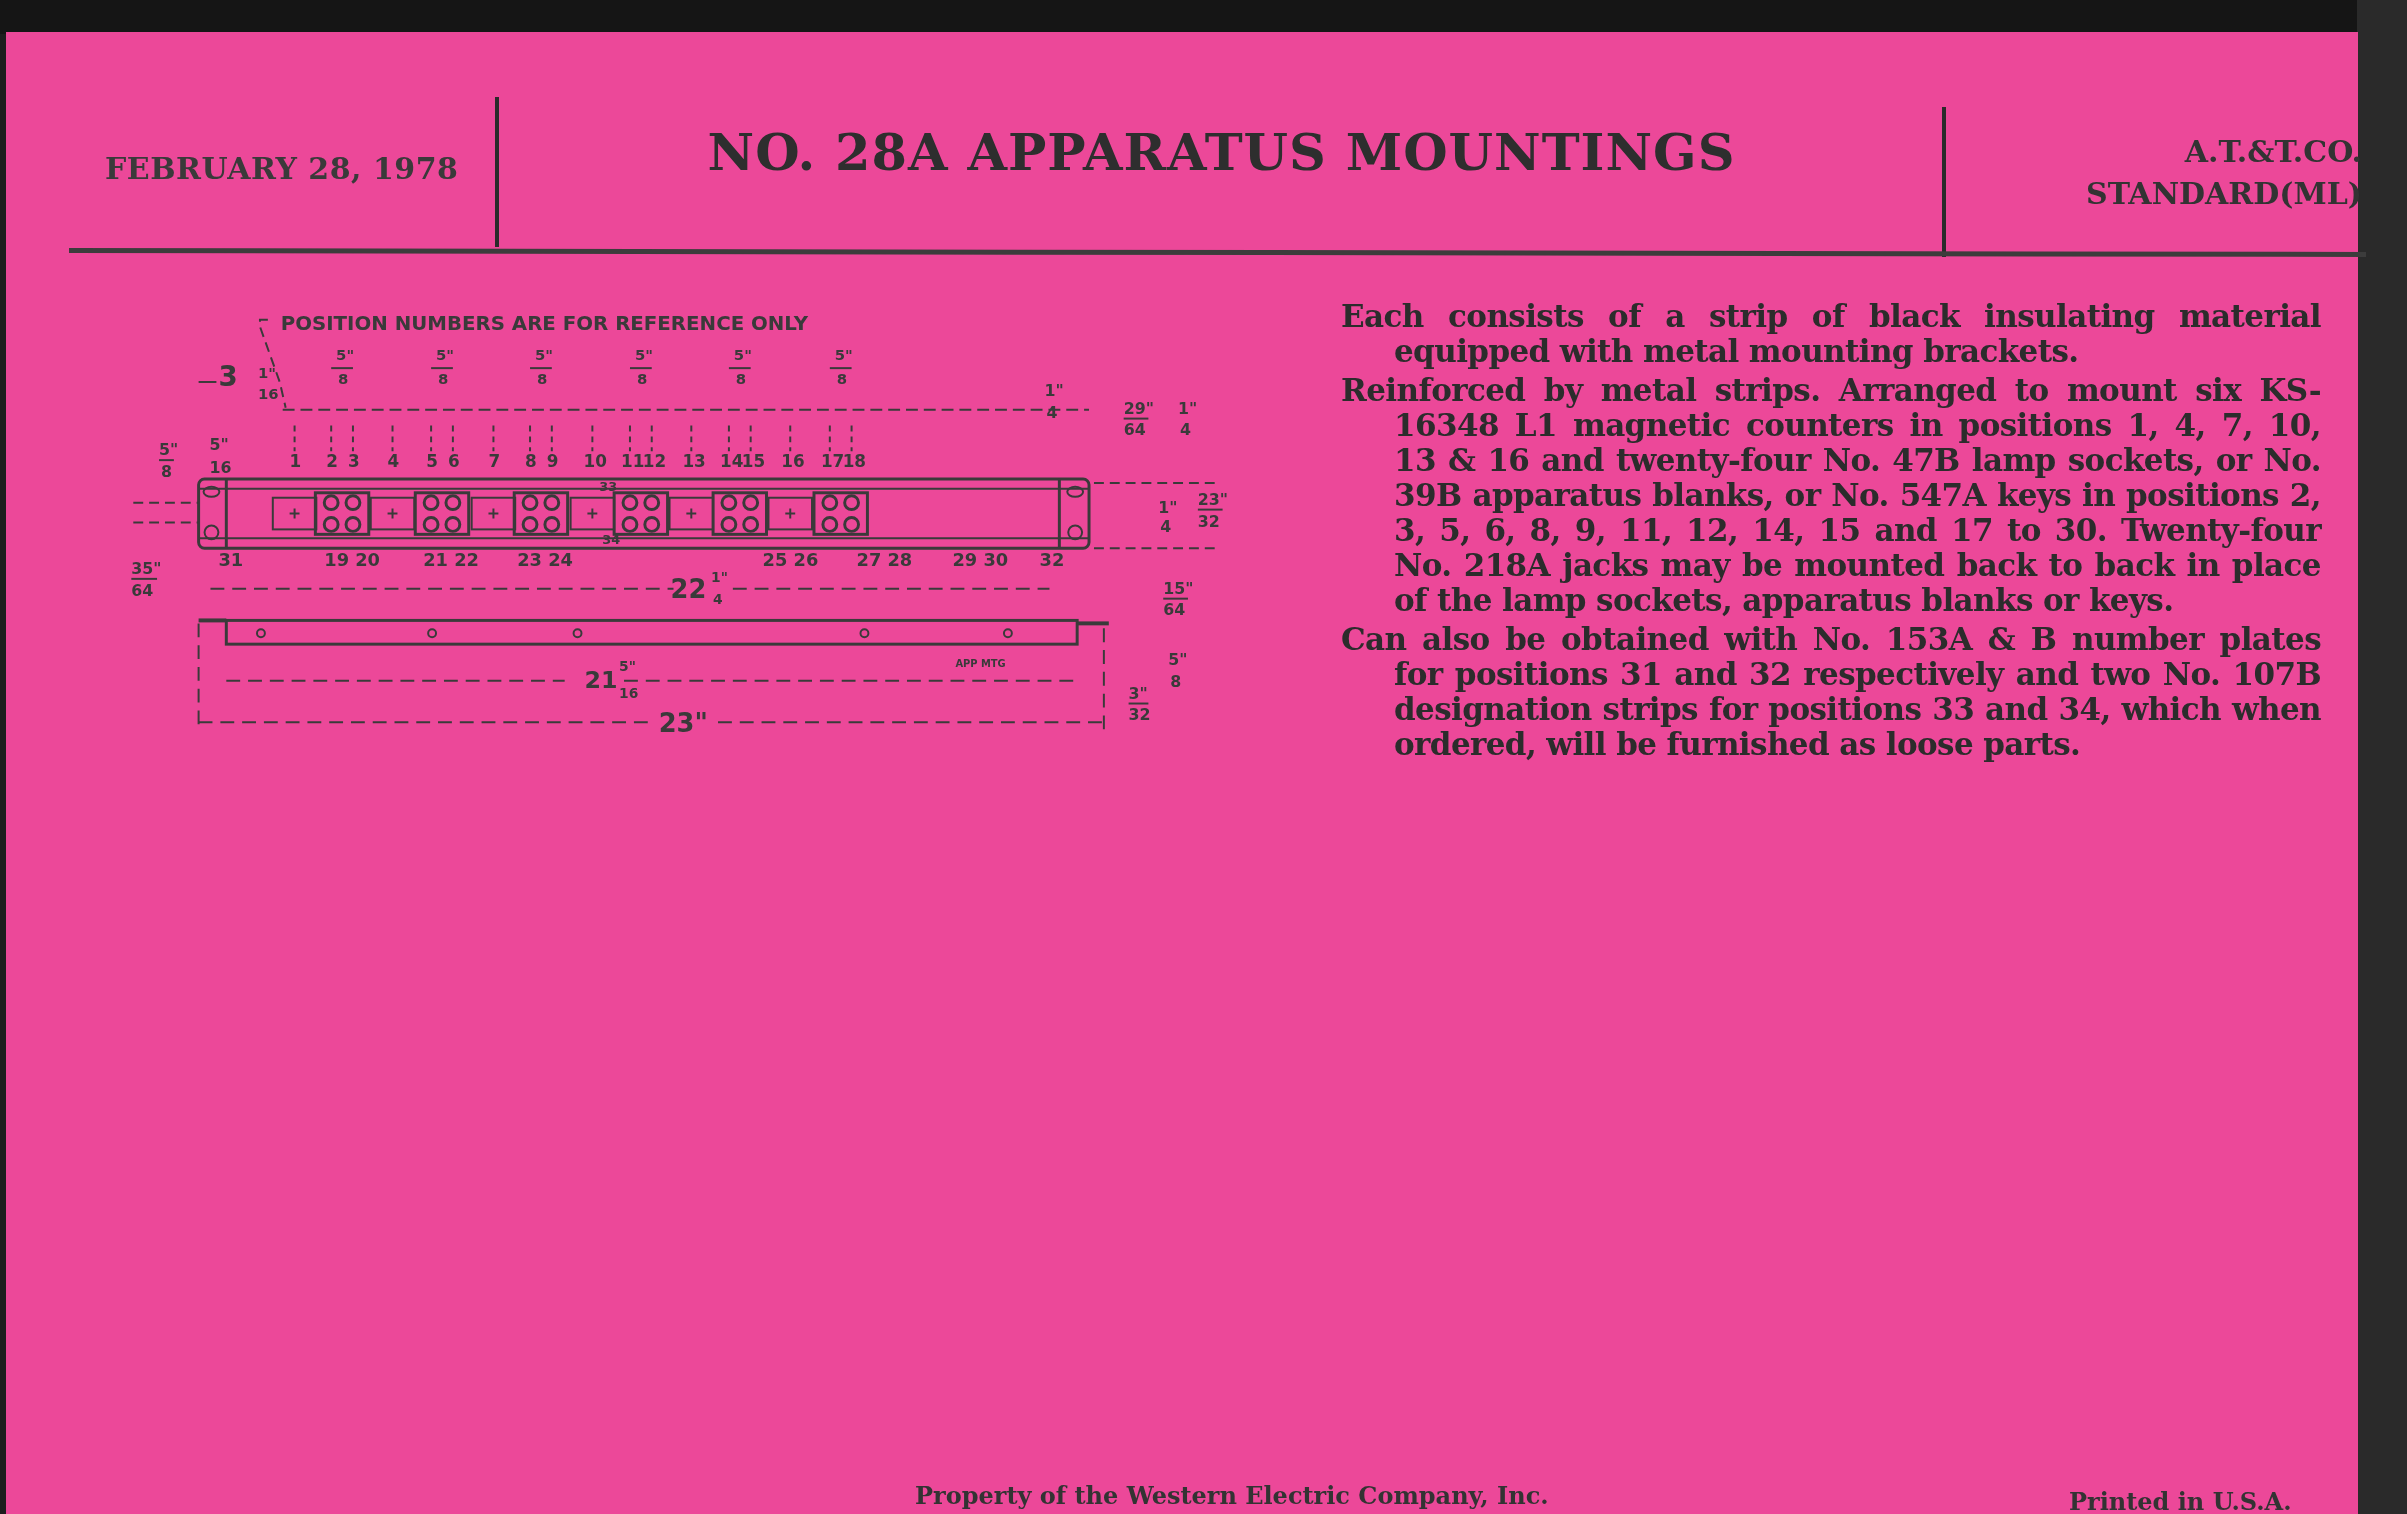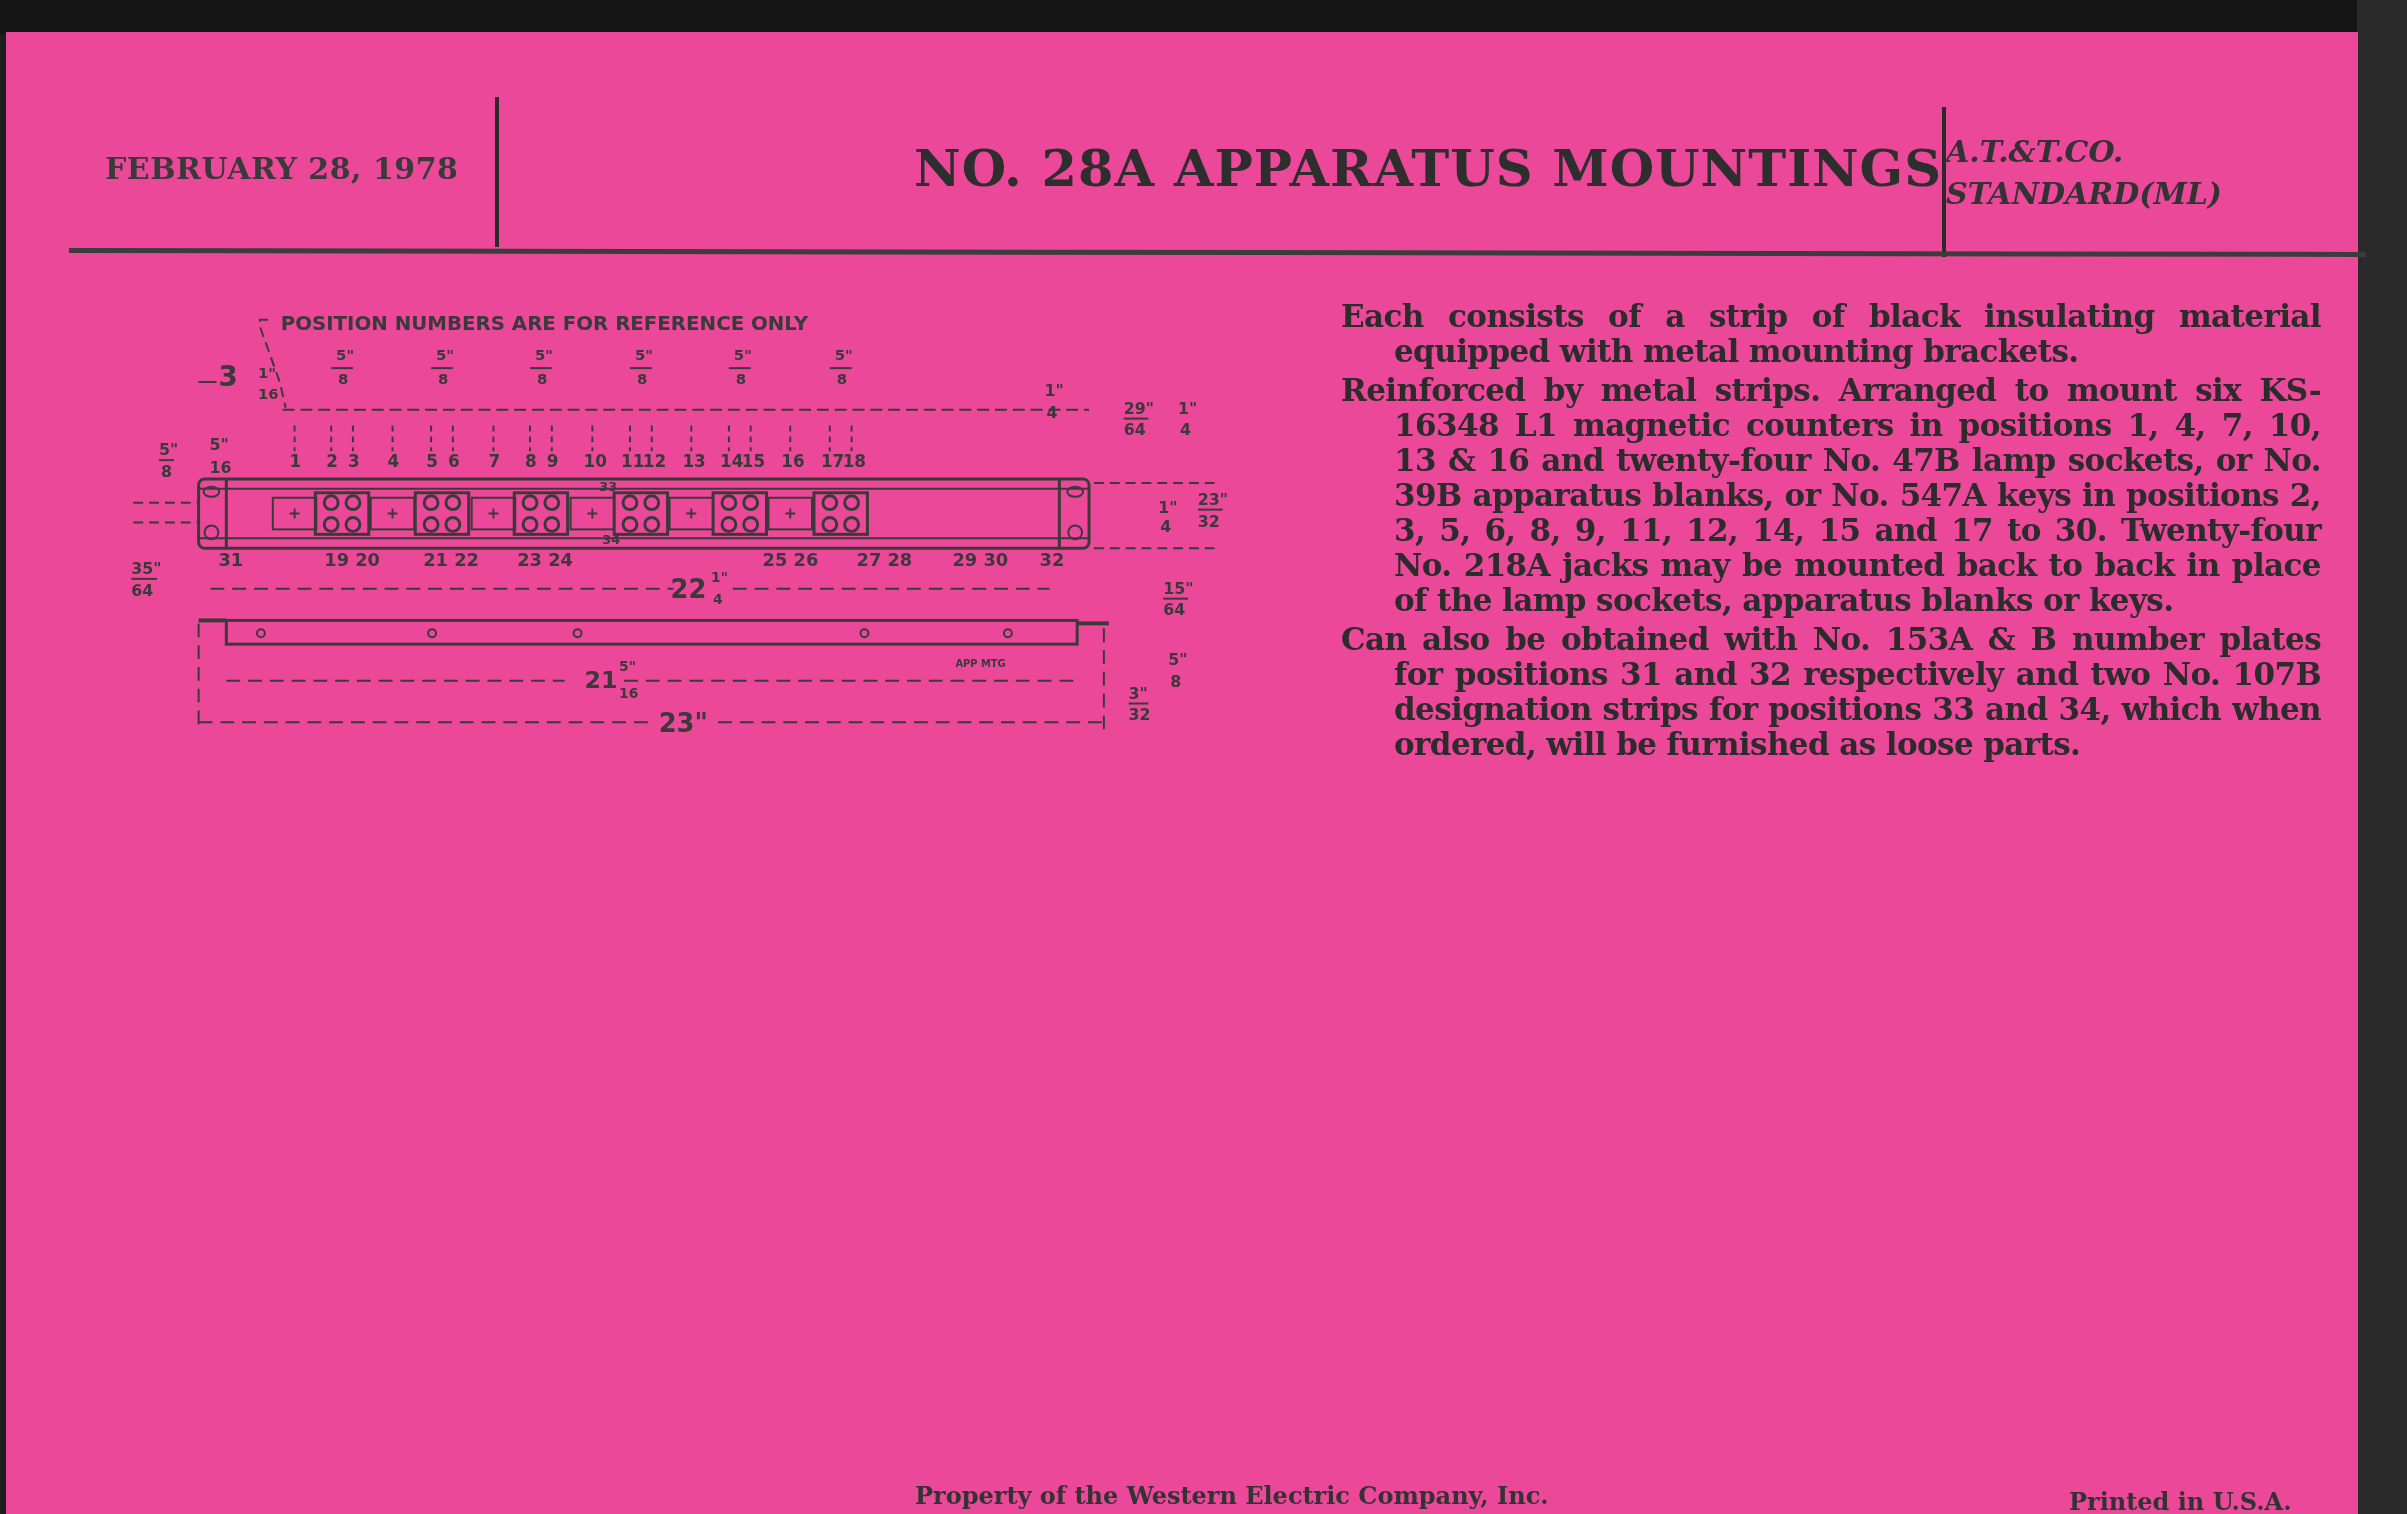--- a/index.html
+++ b/index.html
@@ -2,23 +2,23 @@
 <html><head>
 <meta charset="utf-8">
 <style>
   html, body { margin:0; padding:0; }
   body { width:2408px; height:1515px; background:#1e1e1e; position:relative; overflow:hidden; font-family:"DejaVu Serif", serif; }
   .topband { position:absolute; left:0; top:0; width:2408px; height:34px; background:#151515; }
   .rightband { position:absolute; right:0; top:0; width:51px; height:1515px; background:#2a2a2a; }
   .page { position:absolute; left:6px; top:32px; width:2352px; height:1483px; background:#ec4899; }
   .hdr-date { position:absolute; left:99px; top:119px; font-weight:bold; font-size:30px; color:#3a3a3a; letter-spacing:0.5px; }
   .vdiv1 { position:absolute; left:489px; top:65px; width:4px; height:150px; background:#2a2a2a; }
-  .hdr-title { position:absolute; left:495px; top:106px; width:1441px; text-align:right; font-weight:bold; font-size:51px; color:#2e2e2e; letter-spacing:1px; }
+  .hdr-title { position:absolute; left:495px; top:90px; width:1441px; text-align:center; font-weight:bold; font-size:51px; color:#2e2e2e; letter-spacing:1px; }
   .vdiv2 { position:absolute; left:1936px; top:75px; width:4px; height:150px; background:#2a2a2a; }
-  .hdr-std { position:absolute; left:1940px; top:99px; width:416px; text-align:left; font-weight:bold; font-size:30px; line-height:42px; color:#333;font-style:italic; }
+  .hdr-std { position:absolute; left:1940px; top:99px; width:416px; text-align:right; font-weight:bold; font-size:30px; line-height:42px; color:#333; }
   .hrule { position:absolute; left:63px; top:216px; width:2297px; height:5px; background:#3c3c3c; transform:rotate(0.1deg); transform-origin:left; }
   .desc { position:absolute; left:1327px; top:267px; width:988px; font-family:"DejaVu Serif", serif; font-size:31px; line-height:35px; color:#2c2c2c; }
   .desc p { margin:0 0 4px 8px; padding-left:53px; text-indent:-53px; text-align:justify; font-weight:bold; letter-spacing:-0.6px; }
   .footer-left { position:absolute; left:873px; top:1449px; font-weight:bold; font-size:24px; color:#333;margin-left:36px; }
   .footer-right { position:absolute; left:2063px; top:1455px; font-weight:bold; font-size:24px; color:#333; }
   .drawing { position:absolute; left:119px; top:287px; width:1109px; height:465px;text-align:right; }
   .drawing svg text { font-family:"DejaVu Sans", sans-serif; font-weight:bold; fill:#3a3a3a; }
 </style>
 </head>
 <body>

